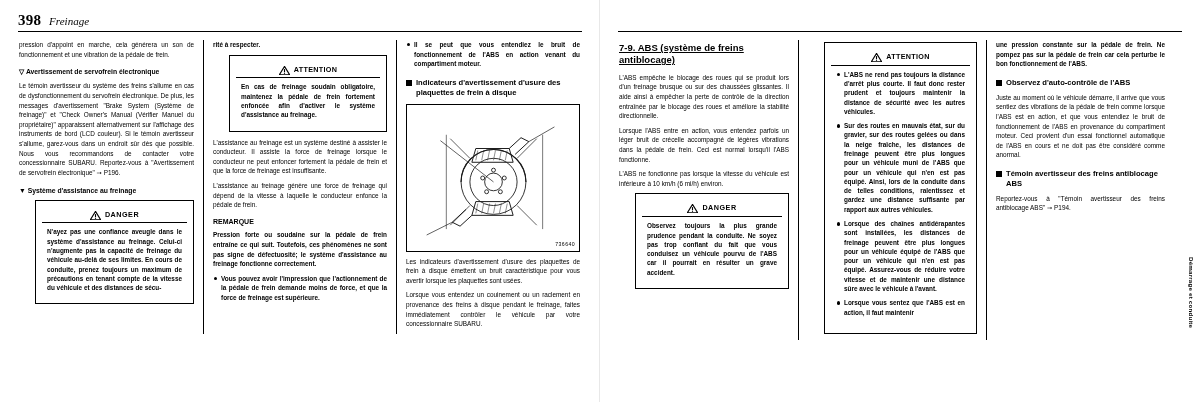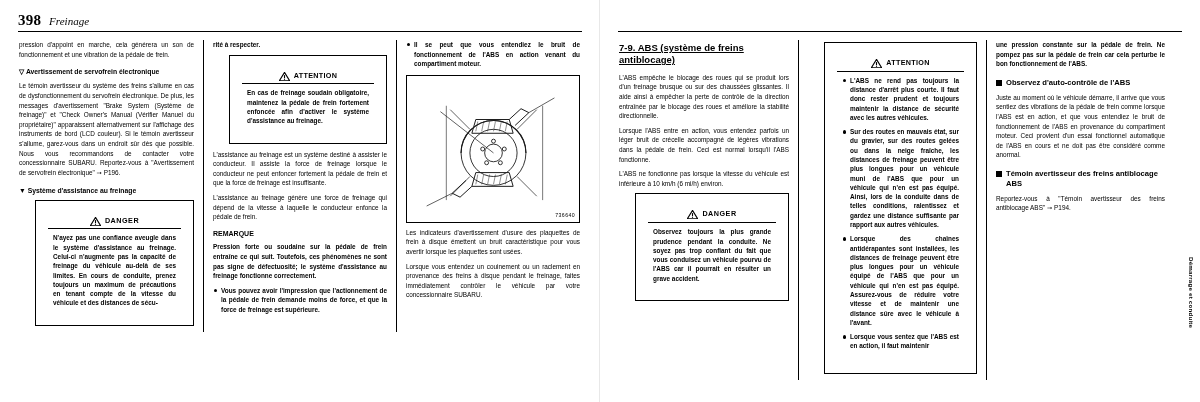--- a/index.html
+++ b/index.html
@@ -114,21 +114,21 @@
     font-weight: bold;
     font-size: 7px;
     margin: 7px 0 3px 0;
     text-align: left;
   }
 
   
   .box {
     border: 1px solid #000;
     margin: 4px 0 6px 16px;
-    padding: 12px;
+    padding: 6px;
   }
   .box .bhead {
     display: flex;
     align-items: center;
     justify-content: center;
     gap: 4px;
     font-weight: bold;
     font-size: 7.2px;
     padding: 3px 0 2px 0;
     border-bottom: 1px solid #000;
@@ -271,20 +271,24 @@
         <ul class="bl" style="font-weight:bold;">
           <li>Vous pouvez avoir l'impression que l'actionnement de la pédale de frein demande moins de force, et que la force de freinage est supérieure.</li>
         </ul>
       </div>
 
       <div class="col" style="width:193px;">
         <ul class="bl" style="font-weight:bold;">
           <li>Il se peut que vous entendiez le bruit de fonctionnement de l'ABS en action venant du compartiment moteur.</li>
         </ul>
 
+        <div class="h3">
+          <span class="sqr"></span>
+          <span>Indicateurs d'avertissement d'usure des plaquettes de frein à disque</span>
+        </div>
 
         <div class="fig">
           <svg width="100%" height="100%" viewBox="0 0 175 148">
             <g fill="none" stroke="#1a1a1a" stroke-width="0.9">
 
               <ellipse cx="88" cy="78" rx="33" ry="33"></ellipse>
               <ellipse cx="88" cy="78" rx="24" ry="24"></ellipse>
               <ellipse cx="88" cy="78" rx="9" ry="9"></ellipse>
               <path d="M55 78 a33 33 0 0 1 66 0" stroke-width="1.2"></path>
               <path d="M64 54 L44 34 M112 54 L132 34 M64 102 L44 122 M112 102 L132 122" stroke-width="0.7"></path>

